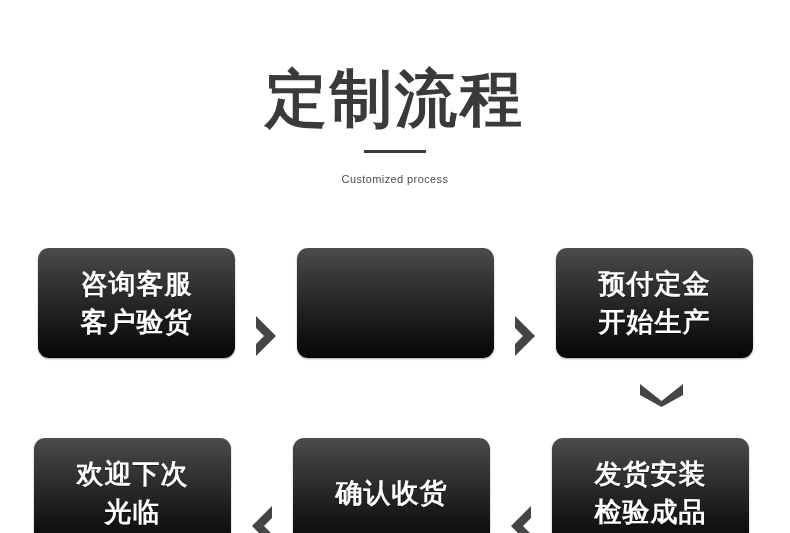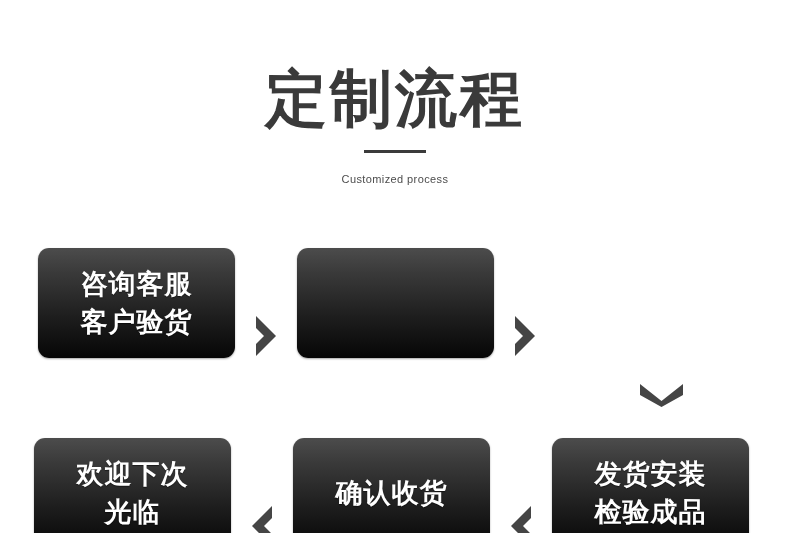--- a/index.html
+++ b/index.html
@@ -152,20 +152,24 @@
 
     <div class="flow-box">
     </div>
 
     <div class="chev-slot">
       <svg class="chevron-right" viewBox="0 0 26 44">
         <path d="M3 2 L23 22 L3 42 L3 30 L11 22 L3 14 Z"></path>
       </svg>
     </div>
 
+    <div class="flow-box">
+      <span class="line">预付定金</span>
+      <span class="line">开始生产</span>
+    </div>
   </div>
 
   <div class="down-chevron-wrap">
     <svg class="chevron-down" viewBox="0 0 47 26">
       <path d="M2 2 L23.5 19 L45 2 L45 13 L23.5 25 L2 13 Z"></path>
     </svg>
   </div>
 
   <div class="flow-row row-2">
     <div class="gap-left"></div>

